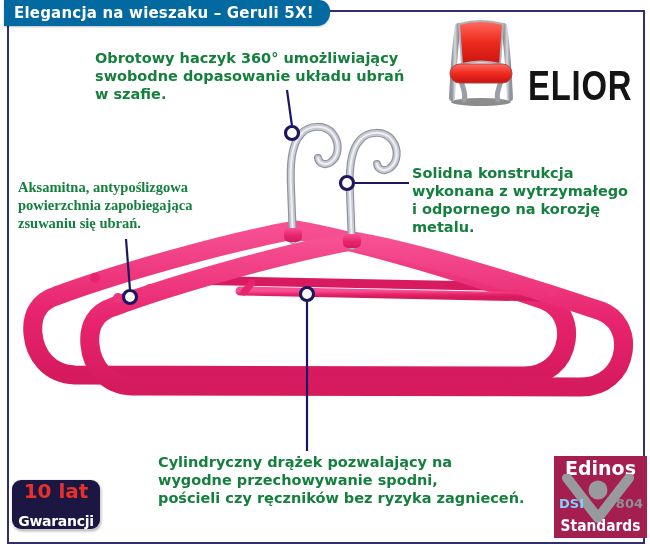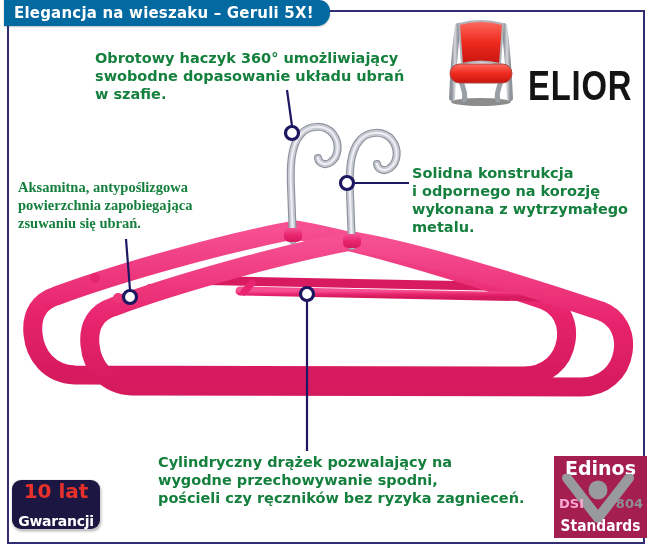--- a/index.html
+++ b/index.html
@@ -53,21 +53,21 @@
   }
   .badge .b1{color:#e8312a;font-size:20px;font-weight:bold;line-height:22px;}
   .badge .b2{color:#ffffff;font-size:14px;font-weight:bold;line-height:16px;letter-spacing:-.3px;}
   
   .cert{
     position:absolute;left:554px;top:456px;width:93px;height:82px;z-index:6;
     background:#a41e50;overflow:hidden;
   }
   .cert .e-name{position:absolute;left:0;right:0;top:1px;text-align:center;color:#fff;font-size:19px;font-weight:bold;}
   .cert .vfig{position:absolute;left:0;top:18px;}
-  .cert .dsi{position:absolute;left:5px;top:40px;color:#f9a8d4;font-size:13px;font-weight:bold;}
+  .cert .dsi{position:absolute;left:5px;top:40px;color:#7dd3fc;font-size:13px;font-weight:bold;}
   .cert .n804{position:absolute;right:4px;top:40px;color:#8d9094;font-size:13px;font-weight:bold;}
   .cert .std{position:absolute;left:0;right:0;bottom:3px;text-align:center;color:#fff;font-size:15px;font-weight:bold;transform:scaleX(.92);}
 </style>
 </head>
 <body>
 
 <div class="frame"></div>
 
 <svg class="art" width="650" height="550" viewBox="0 0 650 550">
   <defs>
@@ -164,22 +164,22 @@
   <div>swobodne dopasowanie układu ubrań</div>
   <div>w szafie.</div>
 </div>
 <div class="callout co-velvet">
   <div>Aksamitna, antypoślizgowa</div>
   <div>powierzchnia zapobiegająca</div>
   <div>zsuwaniu się ubrań.</div>
 </div>
 <div class="callout co-metal">
   <div>Solidna konstrukcja</div>
+  <div>wykonana z wytrzymałego</div>
   <div>i odpornego na korozję</div>
-  <div>wykonana z wytrzymałego</div>
   <div>metalu.</div>
 </div>
 <div class="callout co-bar">
   <div>Cylindryczny drążek pozwalający na</div>
   <div>wygodne przechowywanie spodni,</div>
   <div>pościeli czy ręczników bez ryzyka zagnieceń.</div>
 </div>
 
 <div class="badge">
   <div class="b1">10 lat</div>

